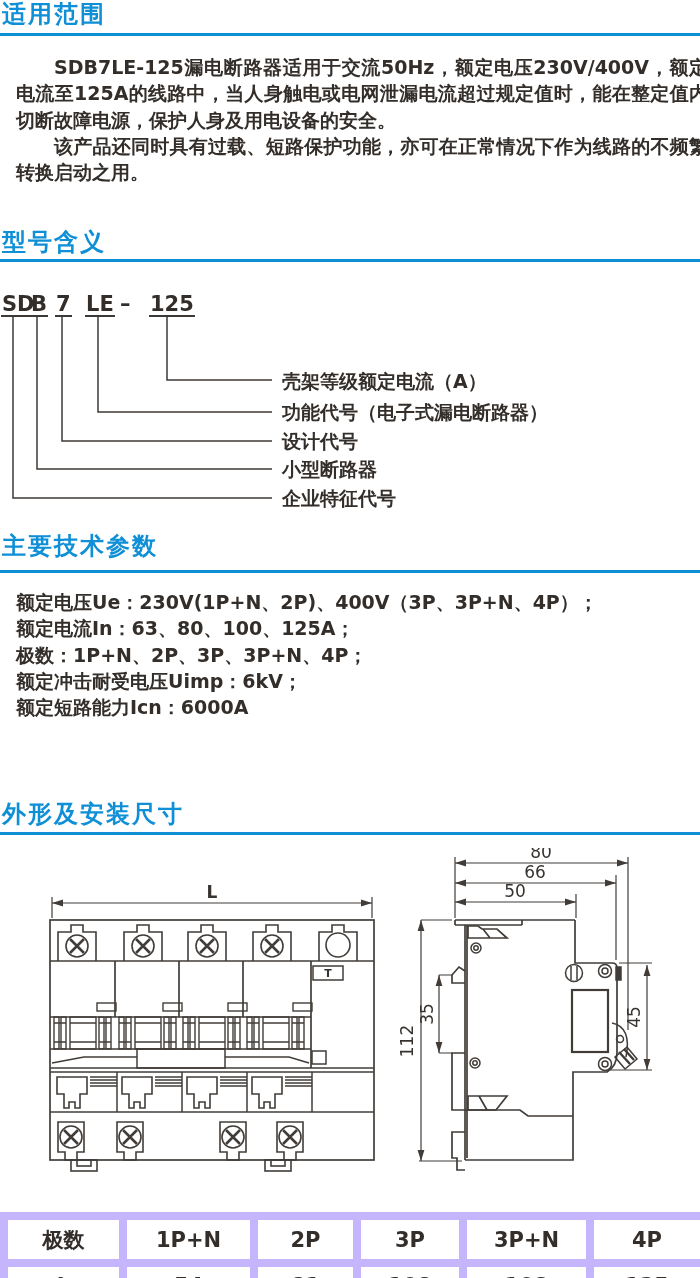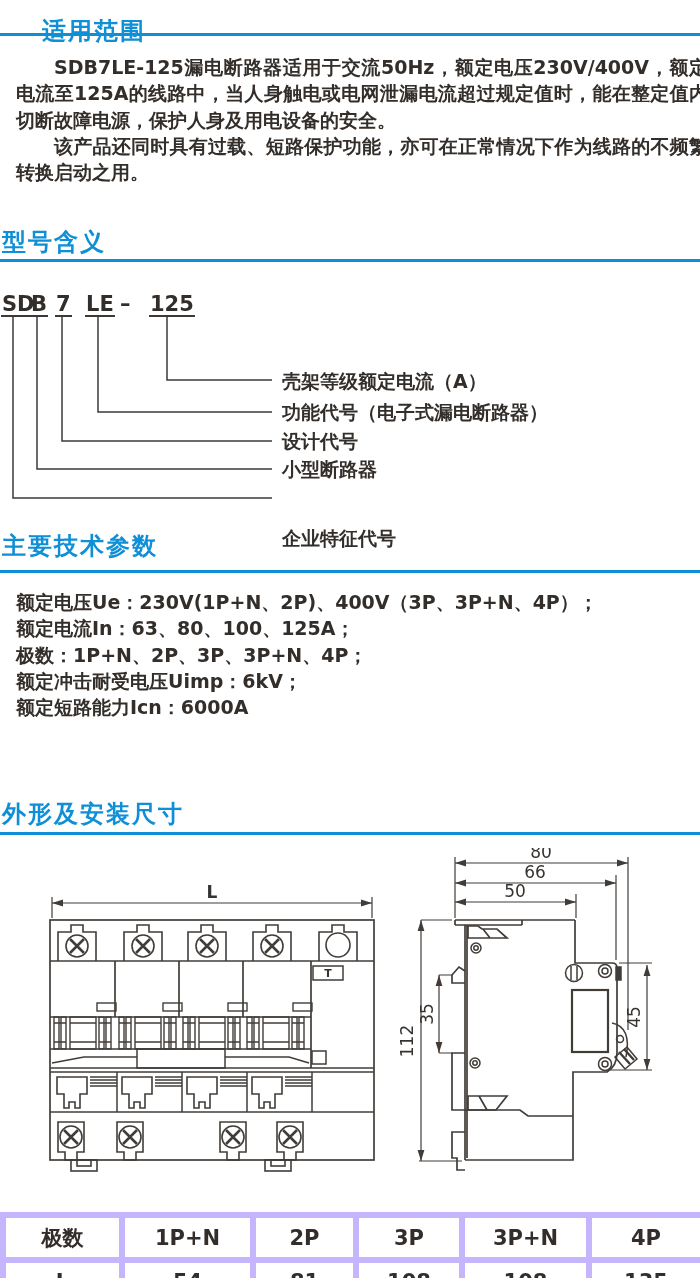--- a/index.html
+++ b/index.html
@@ -25,30 +25,30 @@
   .model-label{
     position:absolute;left:282px;font-size:19px;font-weight:bold;
     white-space:nowrap;line-height:21px;
   }
   svg text{font-family:"DejaVu Sans","Liberation Sans",sans-serif;fill:#373330;}
   table.dim{
     border-collapse:collapse;table-layout:fixed;width:700px;
     font-size:21px;font-weight:bold;color:#332e2a;
   }
   table.dim td{
-    border:6px solid #c4b5fd;text-align:center;vertical-align:middle;
+    border:8px solid #c4b5fd;text-align:center;vertical-align:middle;
     padding:4px;overflow:hidden;
   }
   table.dim tr.hdr td{height:31px;}
   table.dim tr.val td{height:29px;}
 </style>
 </head>
 <body>
 
-<div class="abs sec-title" style="top:18px;margin-left:40px;">适用范围</div>
+<div class="abs sec-title" style="top:1px;">适用范围</div>
 <div class="abs rule" style="top:33px;"></div>
 
 <div class="abs bodytext" style="top:54px;left:0;width:692px;">
   <p>SDB7LE-125漏电断路器适用于交流50Hz，额定电压230V/400V，额定电流至125A的线路中，当人身触电或电网泄漏电流超过规定值时，能在整定值内切断故障电源，保护人身及用电设备的安全。</p>
   <p>该产品还同时具有过载、短路保护功能，亦可在正常情况下作为线路的不频繁转换启动之用。</p>
 </div>
 
 <div class="abs sec-title" style="top:229px;">型号含义</div>
 <div class="abs rule" style="top:259px;"></div>
 
@@ -67,21 +67,21 @@
       <path d="M62,317 V441 H272"></path>
       <path d="M37,317 V469 H272"></path>
       <path d="M13,317 V498 H272"></path>
     </g>
   </svg>
 
   <div class="model-label" style="top:371px;text-align:center;">壳架等级额定电流（A）</div>
   <div class="model-label" style="top:402px;">功能代号（电子式漏电断路器）</div>
   <div class="model-label" style="top:431px;">设计代号</div>
   <div class="model-label" style="top:459px;">小型断路器</div>
-  <div class="model-label" style="top:488px;margin-top:40px;">企业特征代号</div>
+  <div class="model-label" style="top:488px;">企业特征代号</div>
 </div>
 
 <div class="abs sec-title" style="top:533px;">主要技术参数</div>
 <div class="abs rule" style="top:570px;"></div>
 
 <div class="abs bodytext params" style="top:589px;left:0;width:692px;">
   <div>额定电压Ue：230V(1P+N、2P)、400V（3P、3P+N、4P）；</div>
   <div>额定电流In：63、80、100、125A；</div>
   <div>极数：1P+N、2P、3P、3P+N、4P；</div>
   <div>额定冲击耐受电压Uimp：6kV；</div>

